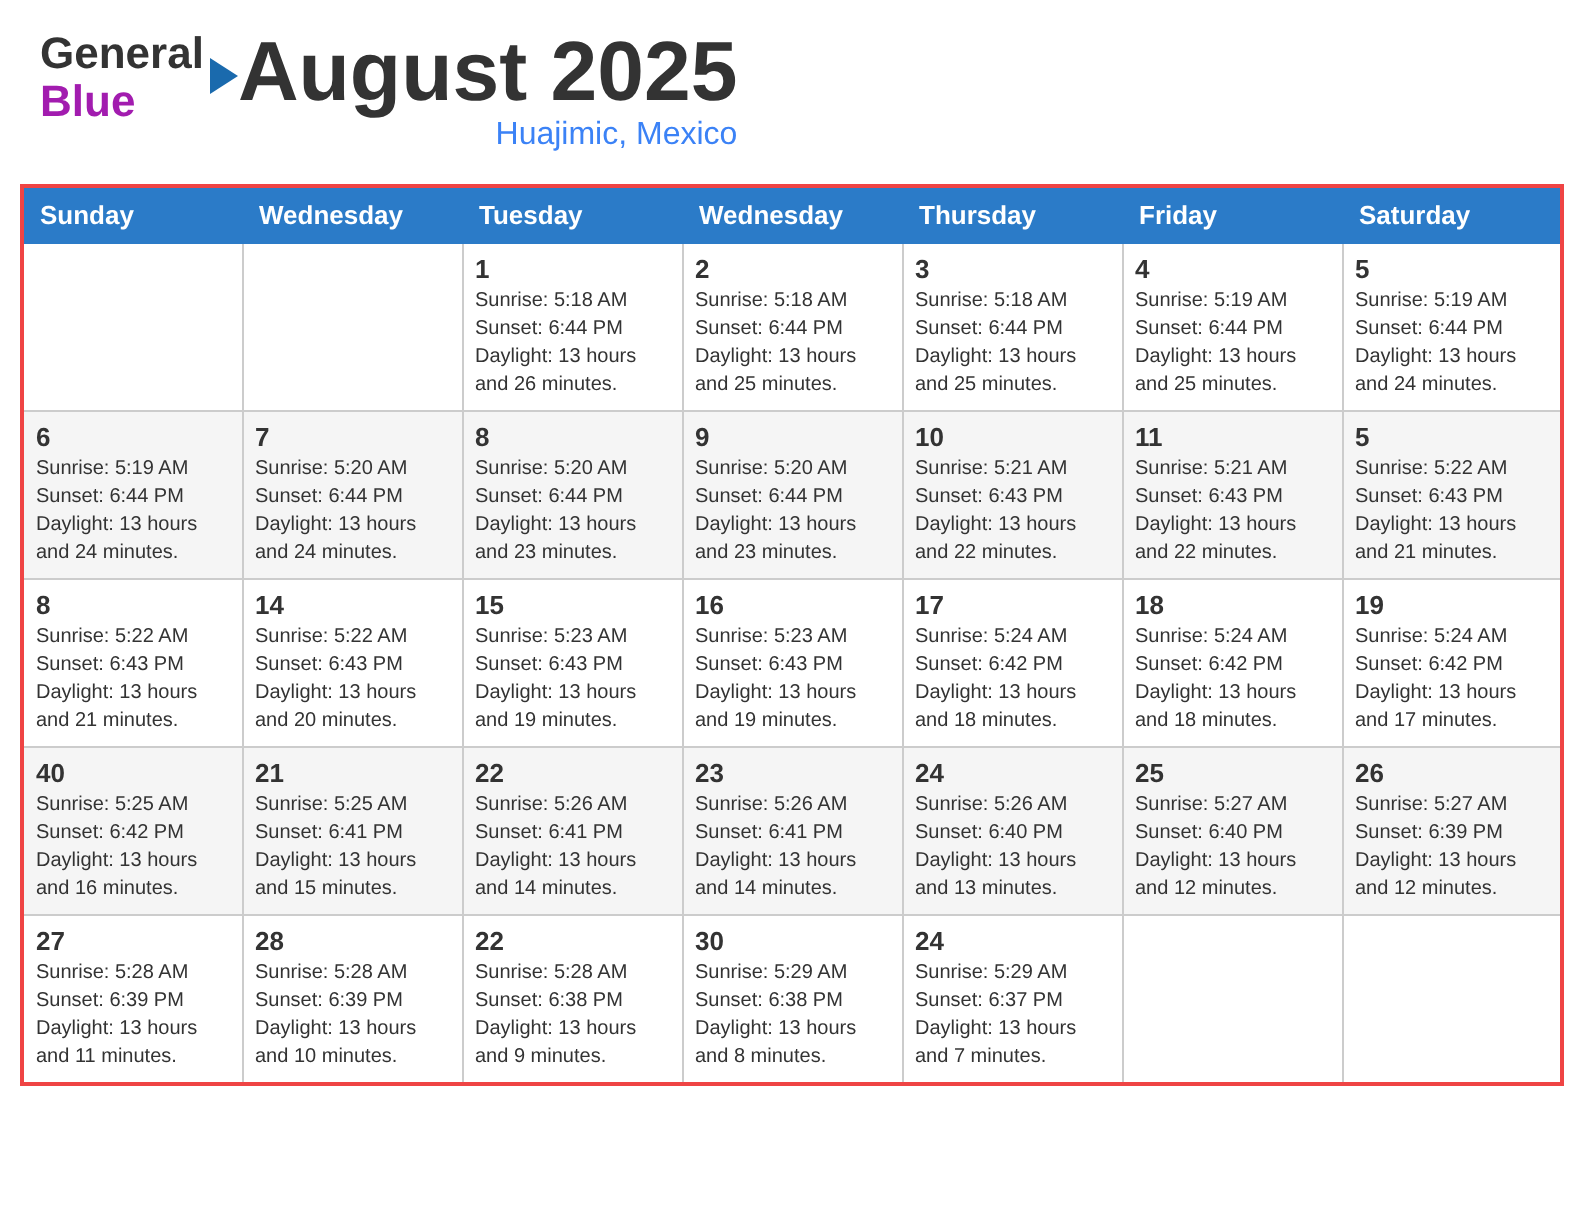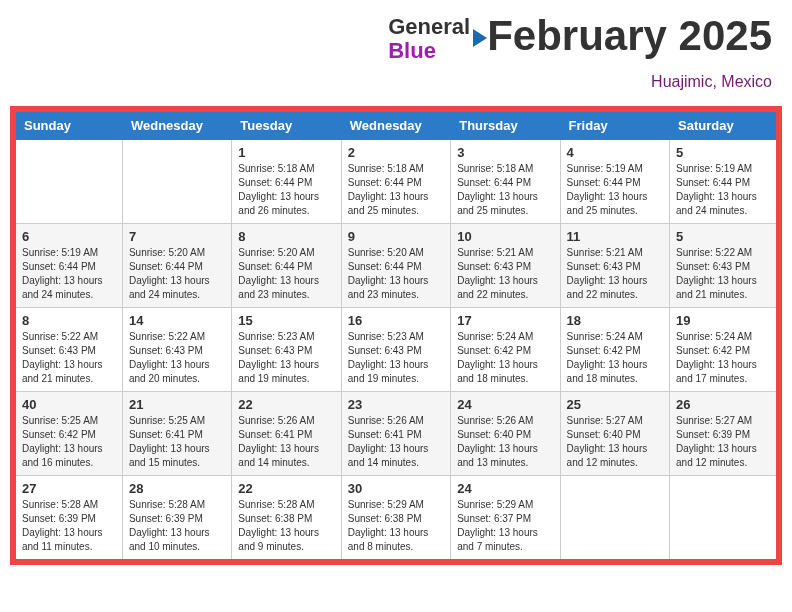--- a/index.html
+++ b/index.html
@@ -5,21 +5,21 @@
     * { box-sizing: border-box; margin: 0; padding: 0; }
     body {
       font-family: Arial, sans-serif;
       background: #fff;
       width: 792px;
       min-height: 612px;
       padding: 10px;
     }
     .header {
       display: flex;
-      justify-content: flex-end;
+      justify-content: flex-start;
       align-items: flex-start;
       margin-bottom: 10px;
       padding: 5px 10px;
     }
     .logo {
       display: flex;
       align-items: center;
     }
     .logo-text {
       font-size: 22px;
@@ -40,27 +40,27 @@
       text-align: right;
     }
     .month-title {
       font-size: 42px;
       font-weight: bold;
       color: #333;
       line-height: 1;
     }
     .location-title {
       font-size: 16px;
-      color: #701a75;
-      margin-top: 16px;
+      color: #3b82f6;
+      margin-top: 2px;
     }
     .calendar {
       width: 100%;
       border-collapse: collapse;
-      border: 6px solid #ef4444;
+      border: 2px solid #ef4444;
     }
     .calendar th {
       background-color: #2b7bc8;
       color: #fff;
       text-align: left;
       padding: 6px 8px;
       font-size: 13px;
       font-weight: bold;
       border: 1px solid #2b7bc8;
     }
@@ -102,21 +102,21 @@
   <div class="logo">
     <div>
       <span class="logo-text">
         <span class="logo-general">General</span><br>
         <span class="logo-blue">Blue</span>
       </span>
     </div>
     <div class="logo-arrow"></div>
   </div>
   <div class="title-block">
-    <div class="month-title">February 2025</div>
+    <div class="month-title">August 2025</div>
     <div class="location-title">Huajimic, Mexico</div>
   </div>
 </div>
 
 <table class="calendar">
   <thead>
     <tr>
     <th>Sunday</th>
         <th>Wednesday</th>
         <th>Tuesday</th>

